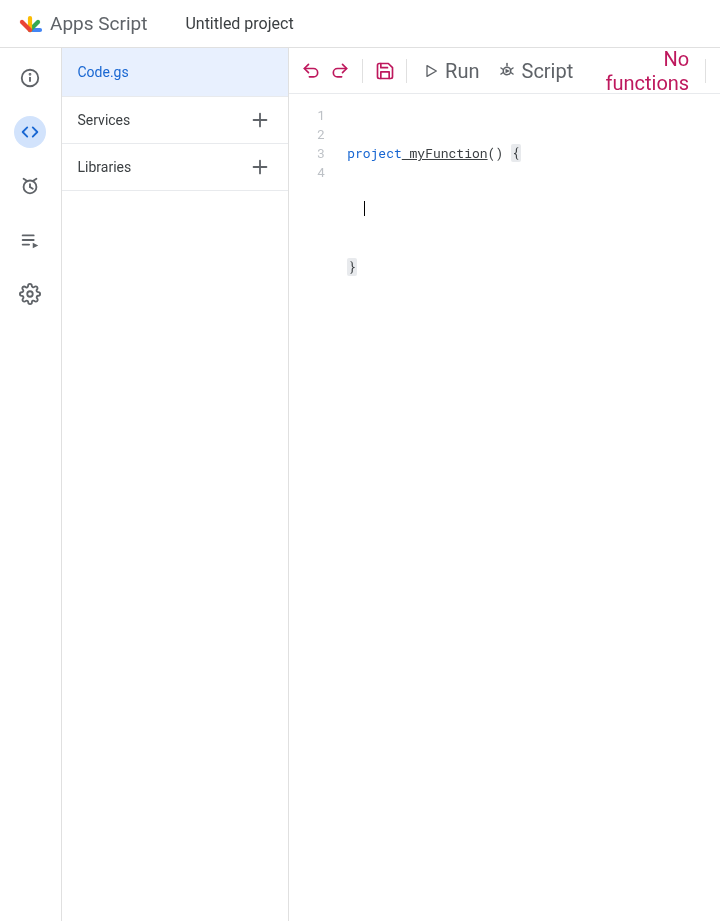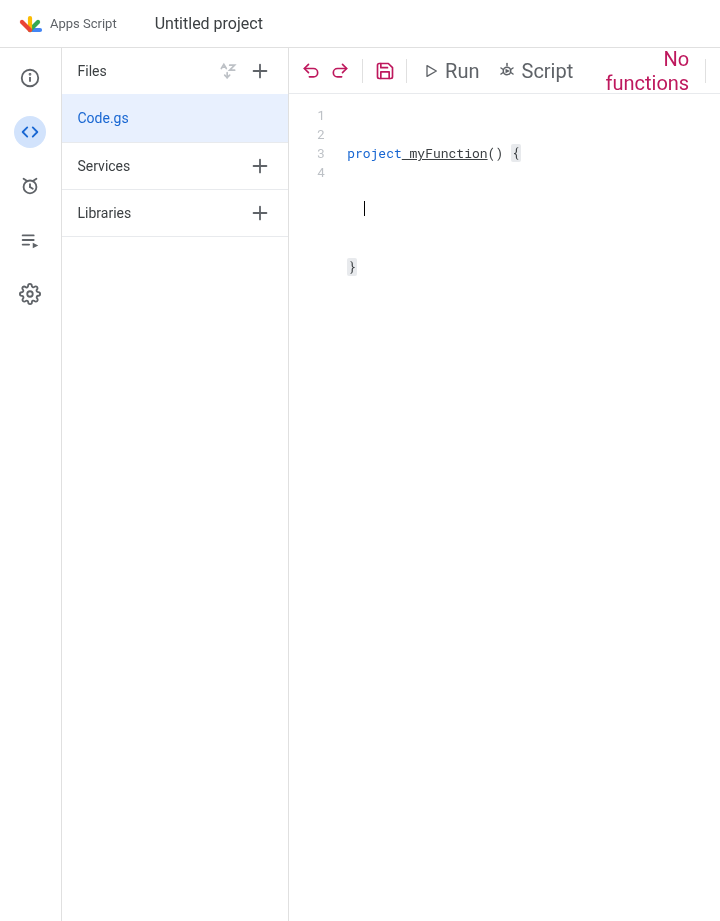--- a/index.html
+++ b/index.html
@@ -20,21 +20,21 @@
     padding: 0 8px;
     border-bottom: 1px solid #e0e0e0;
   }
   .logo-wrap {
     display: flex;
     align-items: center;
     gap: 6px;
     margin-left: 8px;
   }
   .logo-wrap .product-name {
-    font-size: 13px;
+    font-size: 19px;
     color: #5f6368;
   }
   .project-title {
     font-size: 16px;
     color: #3c4043;
     margin-left: 38px;
   }
   .main {
     display: flex;
     height: 873px;
@@ -252,42 +252,20 @@
         <svg width="22" height="22" viewBox="0 0 24 24" fill="none" stroke="currentColor" stroke-width="2">
             <circle cx="12" cy="12" r="3"></circle>
             <path d="M19.4 15a1.65 1.65 0 0 0 .33 1.82l.06.06a2 2 0 1 1-2.83 2.83l-.06-.06a1.65 1.65 0 0 0-1.82-.33 1.65 1.65 0 0 0-1 1.51V21a2 2 0 1 1-4 0v-.09a1.65 1.65 0 0 0-1-1.51 1.65 1.65 0 0 0-1.82.33l-.06.06a2 2 0 1 1-2.83-2.83l.06-.06a1.65 1.65 0 0 0 .33-1.82 1.65 1.65 0 0 0-1.51-1H3a2 2 0 1 1 0-4h.09a1.65 1.65 0 0 0 1.51-1 1.65 1.65 0 0 0-.33-1.82l-.06-.06a2 2 0 1 1 2.83-2.83l.06.06a1.65 1.65 0 0 0 1.82.33h0a1.65 1.65 0 0 0 1-1.51V3a2 2 0 1 1 4 0v.09a1.65 1.65 0 0 0 1 1.51h0a1.65 1.65 0 0 0 1.82-.33l.06-.06a2 2 0 1 1 2.83 2.83l-.06.06a1.65 1.65 0 0 0-.33 1.82v0a1.65 1.65 0 0 0 1.51 1H21a2 2 0 1 1 0 4h-.09a1.65 1.65 0 0 0-1.51 1z"></path>
           </svg>
       </span>
     </div>
   </div>
 
   <div class="file-panel">
     <div class="section">
-      <div class="section-header">
-        <span>Files</span>
-        <span class="spacer"></span>
-        <span class="icon-btn">
-          <span>
-            <svg width="20" height="20" viewBox="0 0 24 24" fill="none" stroke="#bdc1c6" stroke-width="2" stroke-linecap="round">
-                <path d="M4 9 L7 4 L10 9 M5 7.5 L9 7.5"></path>
-                <path d="M14 5 L20 5 L14 11 L20 11"></path>
-                <line x1="11" y1="14" x2="11" y2="20"></line>
-                <polyline points="8 17 11 20 14 17"></polyline>
-              </svg>
-          </span>
-        </span>
-        <span class="icon-btn">
-          <span>
-            <svg width="22" height="22" viewBox="0 0 24 24" stroke="currentColor" stroke-width="2" stroke-linecap="round">
-                <line x1="12" y1="5" x2="12" y2="19"></line>
-                <line x1="5" y1="12" x2="19" y2="12"></line>
-              </svg>
-          </span>
-        </span>
-      </div>
       <div class="file-item">
         <span>Code.gs</span>
       </div>
     </div>
 
     <div class="section">
       <div class="section-header">
         <span>Services</span>
         <span class="spacer"></span>
         <span class="icon-btn">

